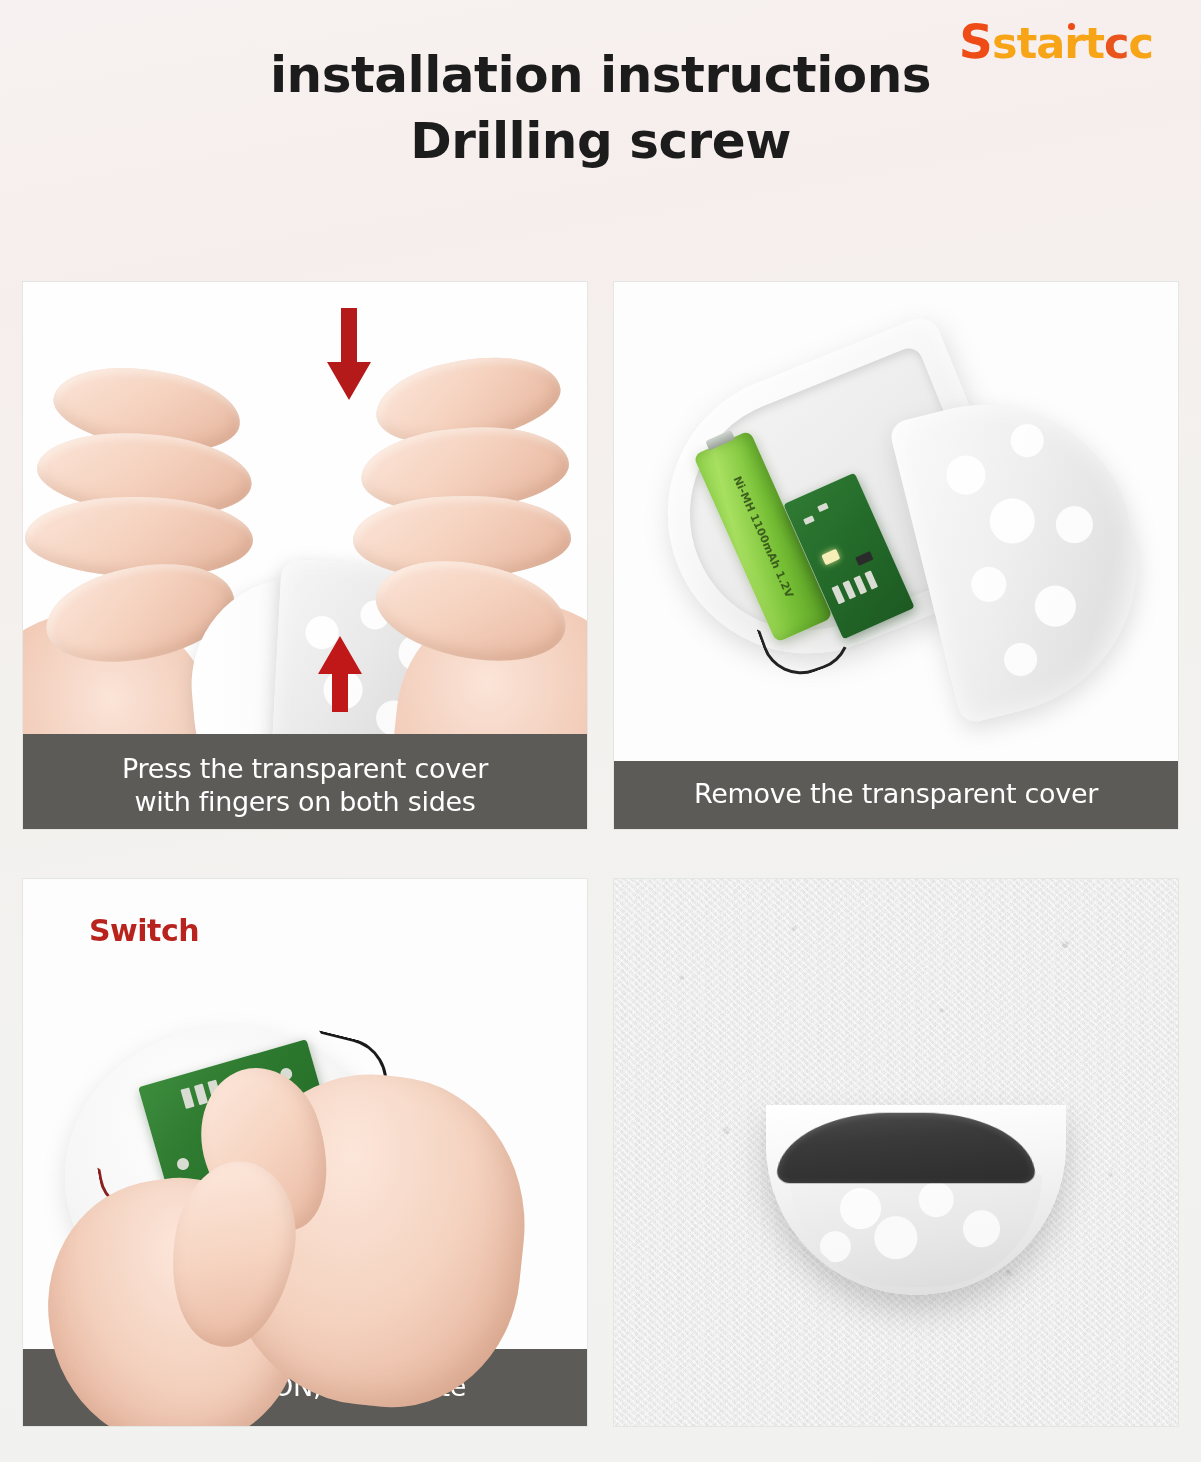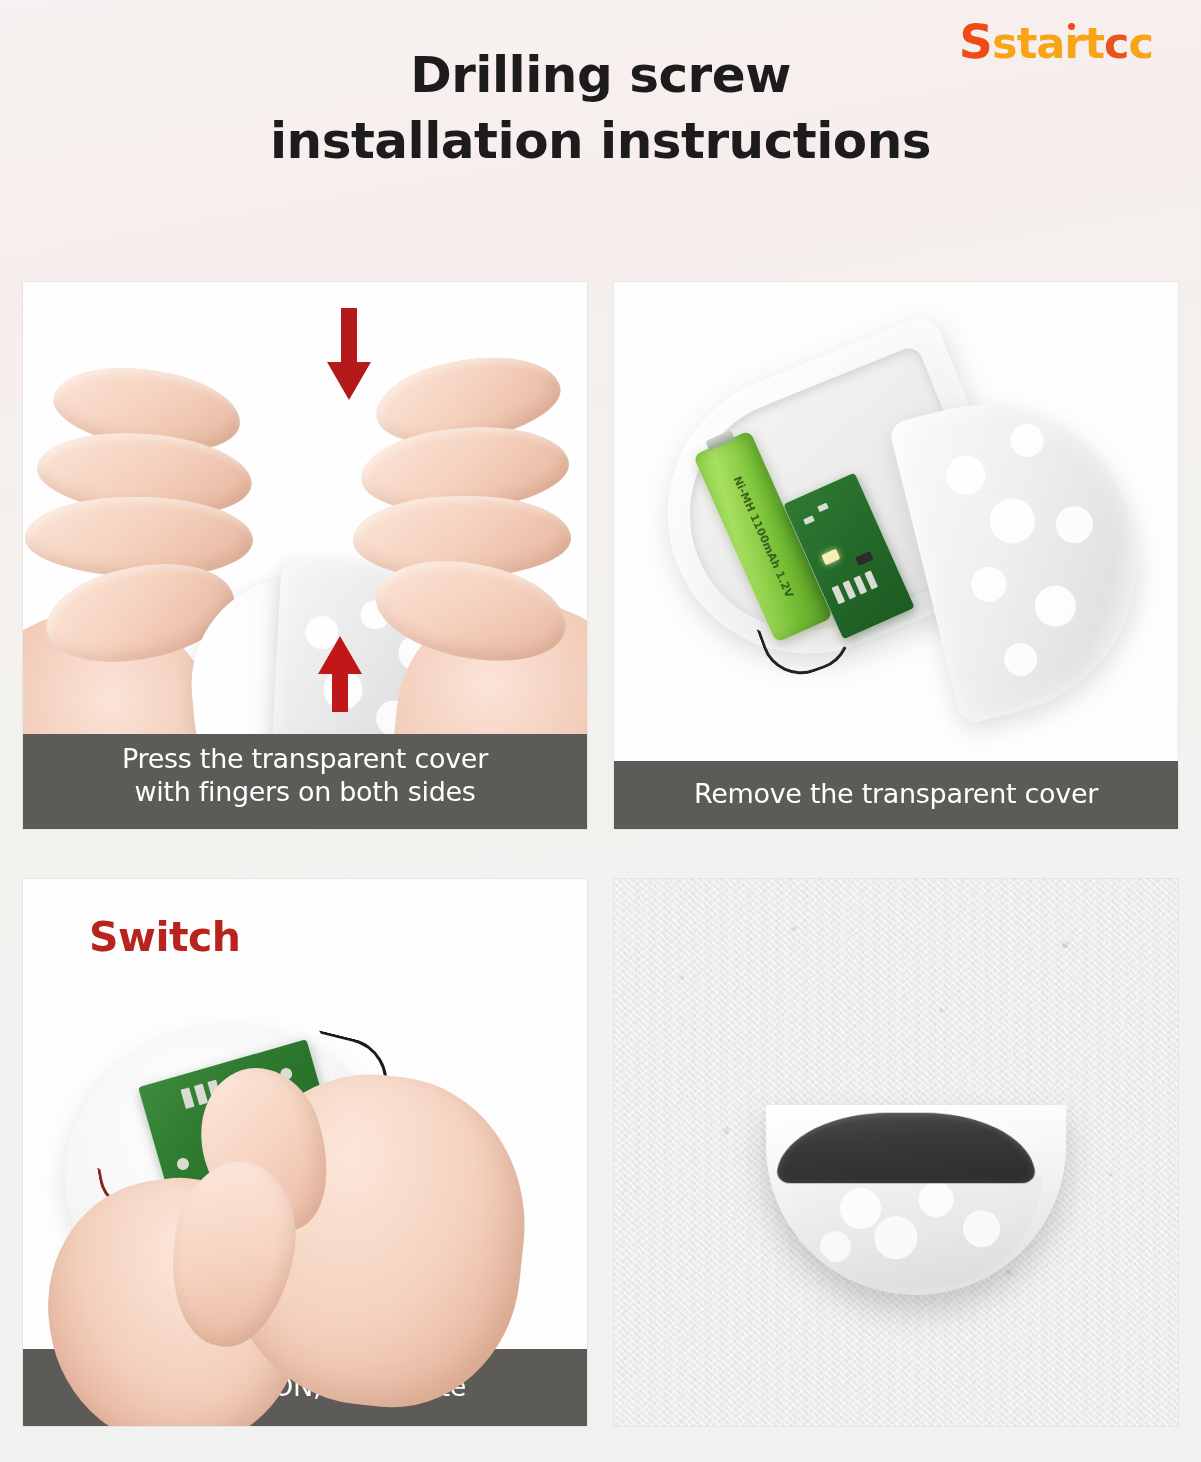--- a/index.html
+++ b/index.html
@@ -74,40 +74,40 @@
     position:absolute; left:0; right:0; bottom:0;
     background:#5d5b57;
     color:#ffffff;
     font-family:"DejaVu Sans", sans-serif;
     font-size:27px;
     line-height:1.22;
     text-align:center;
     padding:10px 12px 12px;
     letter-spacing:-0.3px;
   }
-  .caption.two-line { padding:9px 12px 11px; }
+  .caption.two-line { padding:19px 12px 11px; }
   .caption .cl { display:block; }
 
   
   #panel-1 .caption { height:96px; bottom:-1px; }
   #panel-2 .caption { height:69px; display:flex; align-items:center; justify-content:center; bottom:-1px;}
   #panel-3 .caption { height:78px; display:flex; align-items:center; justify-content:center; bottom:-1px;}
   #panel-4 .caption { height:78px; display:flex; align-items:center; justify-content:center; bottom:-1px;}
 
   
   .overlay-label {
     position:absolute;
     font-family:"DejaVu Sans", sans-serif;
     font-weight:700;
     letter-spacing:-0.5px;
     z-index:6;
   }
   #label-switch {
     left:88px; top:928px - 0px;
-    font-size:41px;
+    font-size:30px;
     color:#b8241d;
     text-shadow:0 1px 1px rgba(255,255,255,0.55);
   }
   #label-effect {
     font-size:33px;
     color:#c32a22;
     text-shadow:0 1px 2px rgba(255,255,255,0.5);
     white-space:nowrap;
   }
 
@@ -369,22 +369,22 @@
 <div id="page">
 
   <div id="header">
 
     <div id="brand-logo">
       <span class="s-mark">S</span><span class="brand-rest">start</span><span class="brand-c1">c</span><span class="brand-rest">c</span>
       <span class="brand-dot"></span>
     </div>
 
     <div id="page-title">
+      <span class="tl">installation instructions</span>
       <span class="tl">Drilling screw</span>
-      <span class="tl">installation instructions</span>
     </div>
   </div>
 
   <div id="panel-grid">
 
     <div class="panel" id="panel-1">
       <div class="photo">
         <div class="p1-bg"></div>
 
         <div class="hand" id="p1-lhand-palm"></div>

